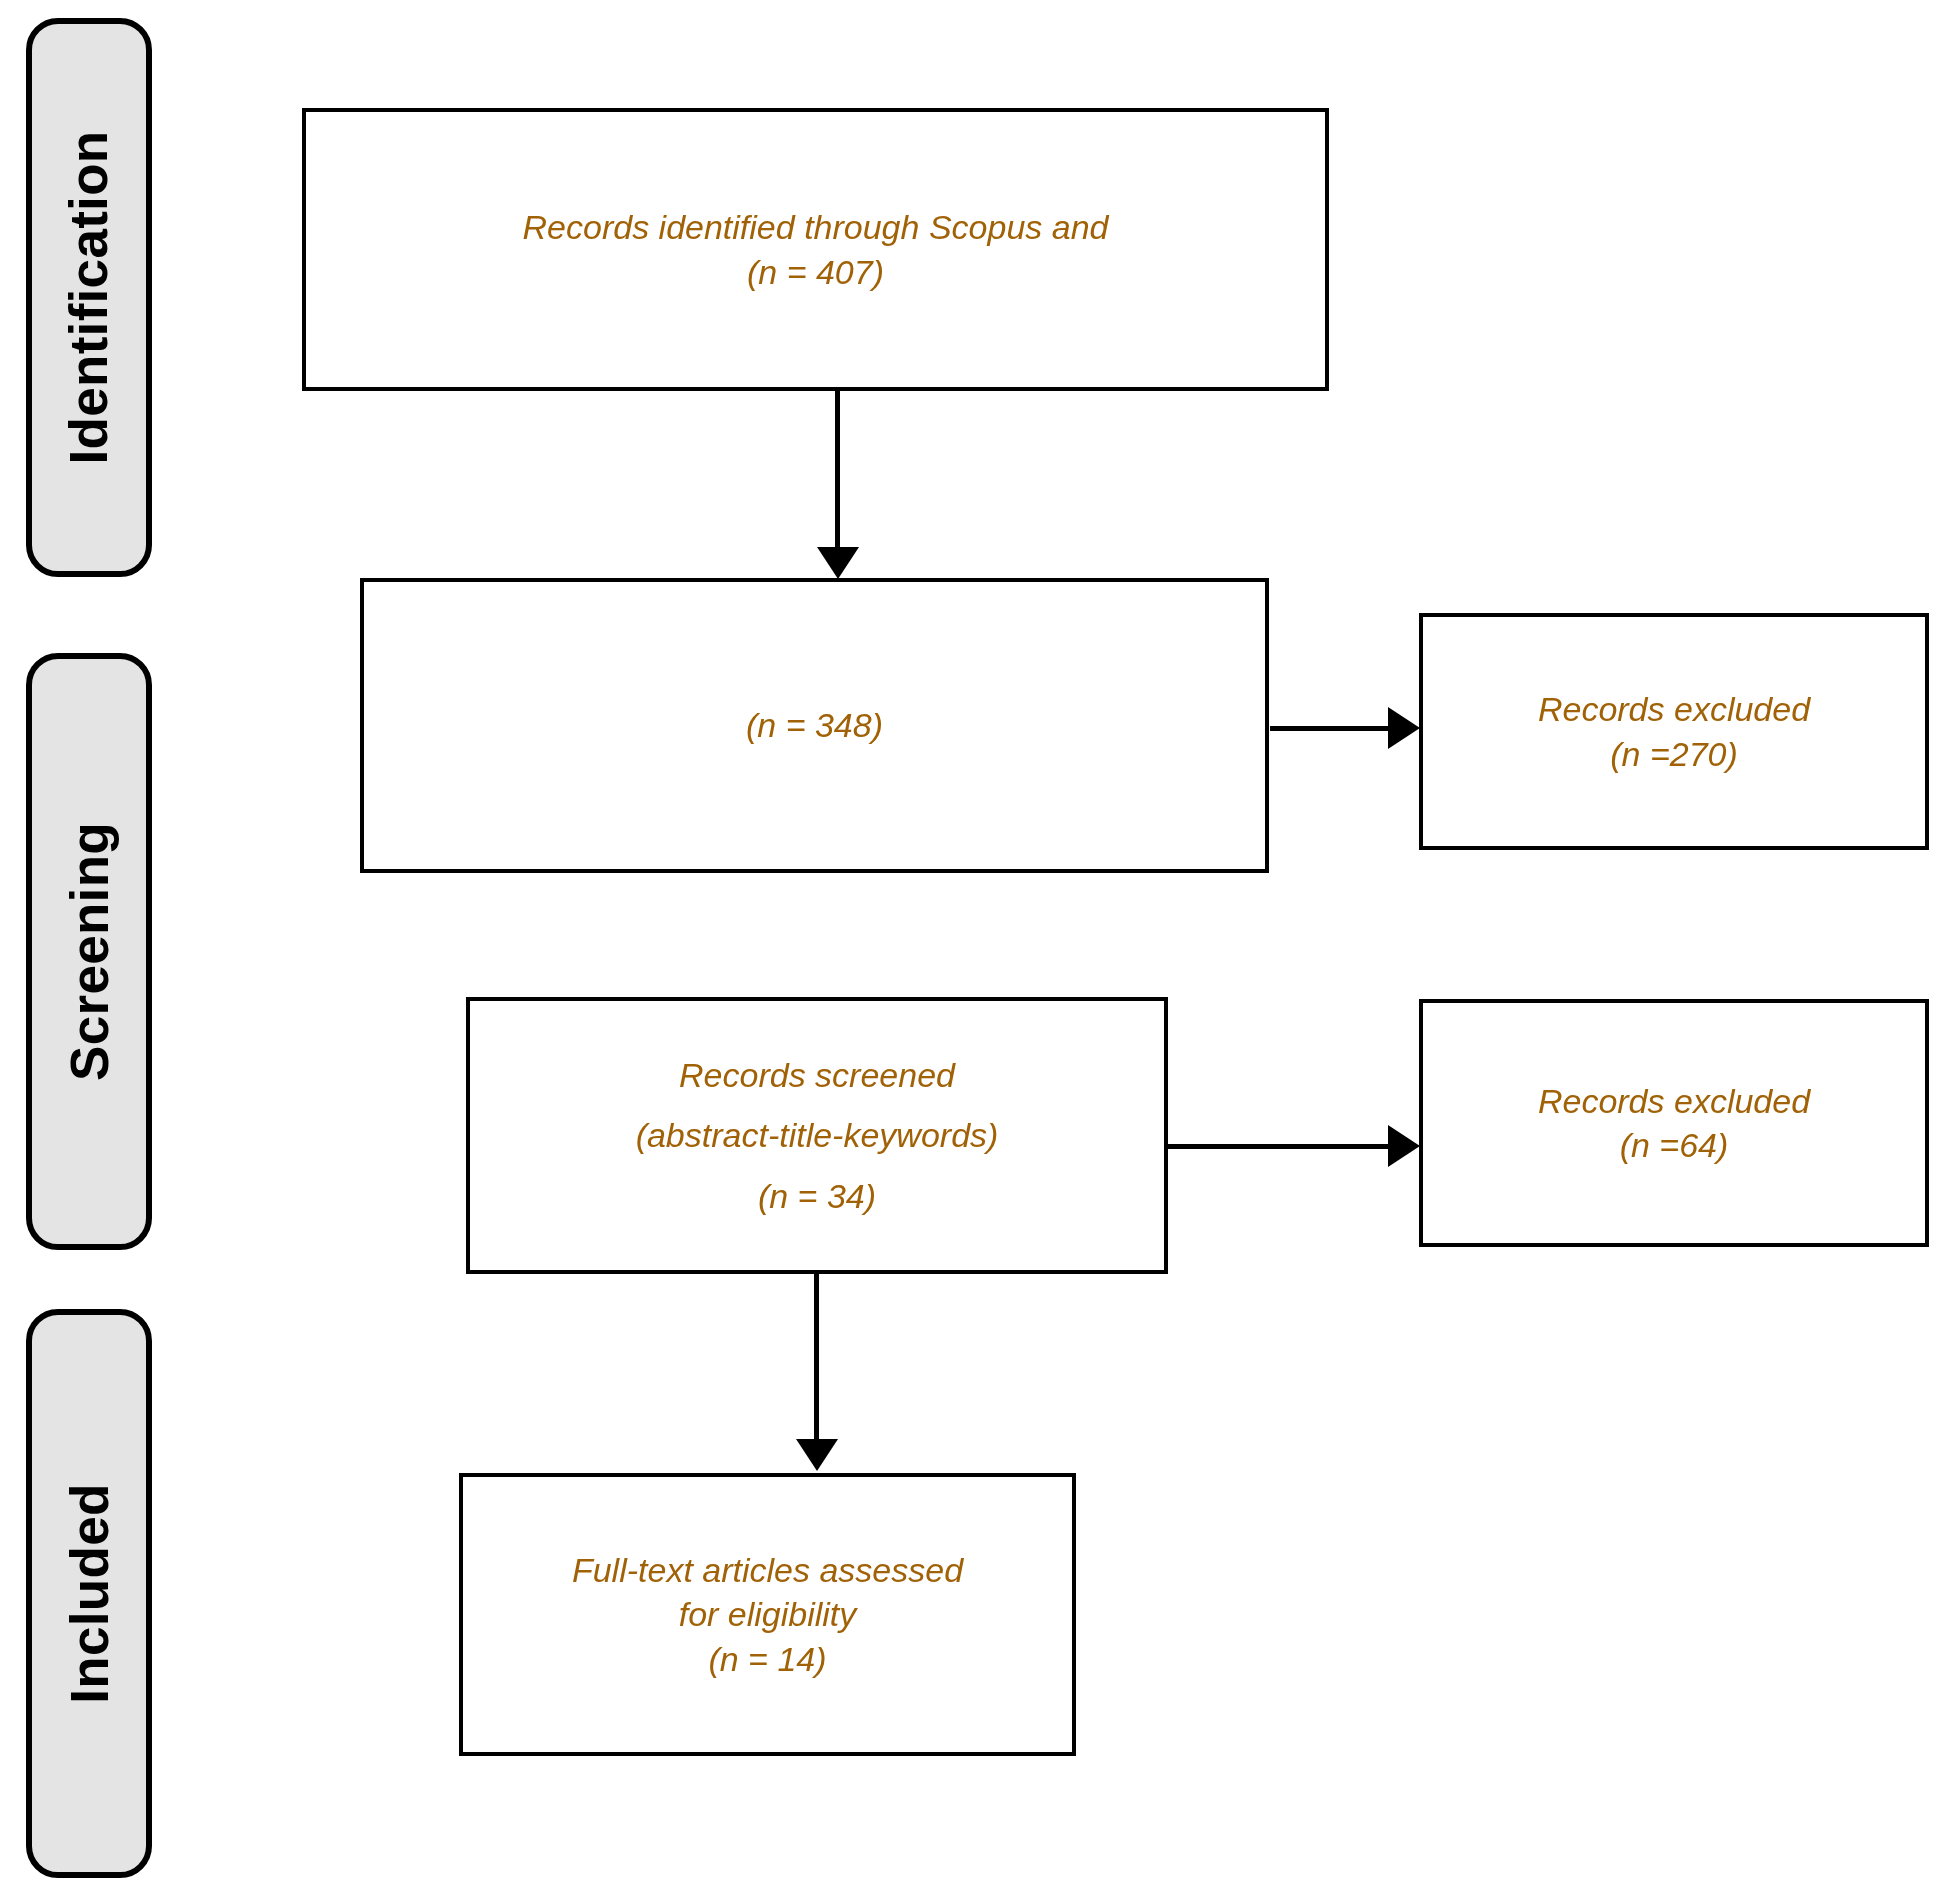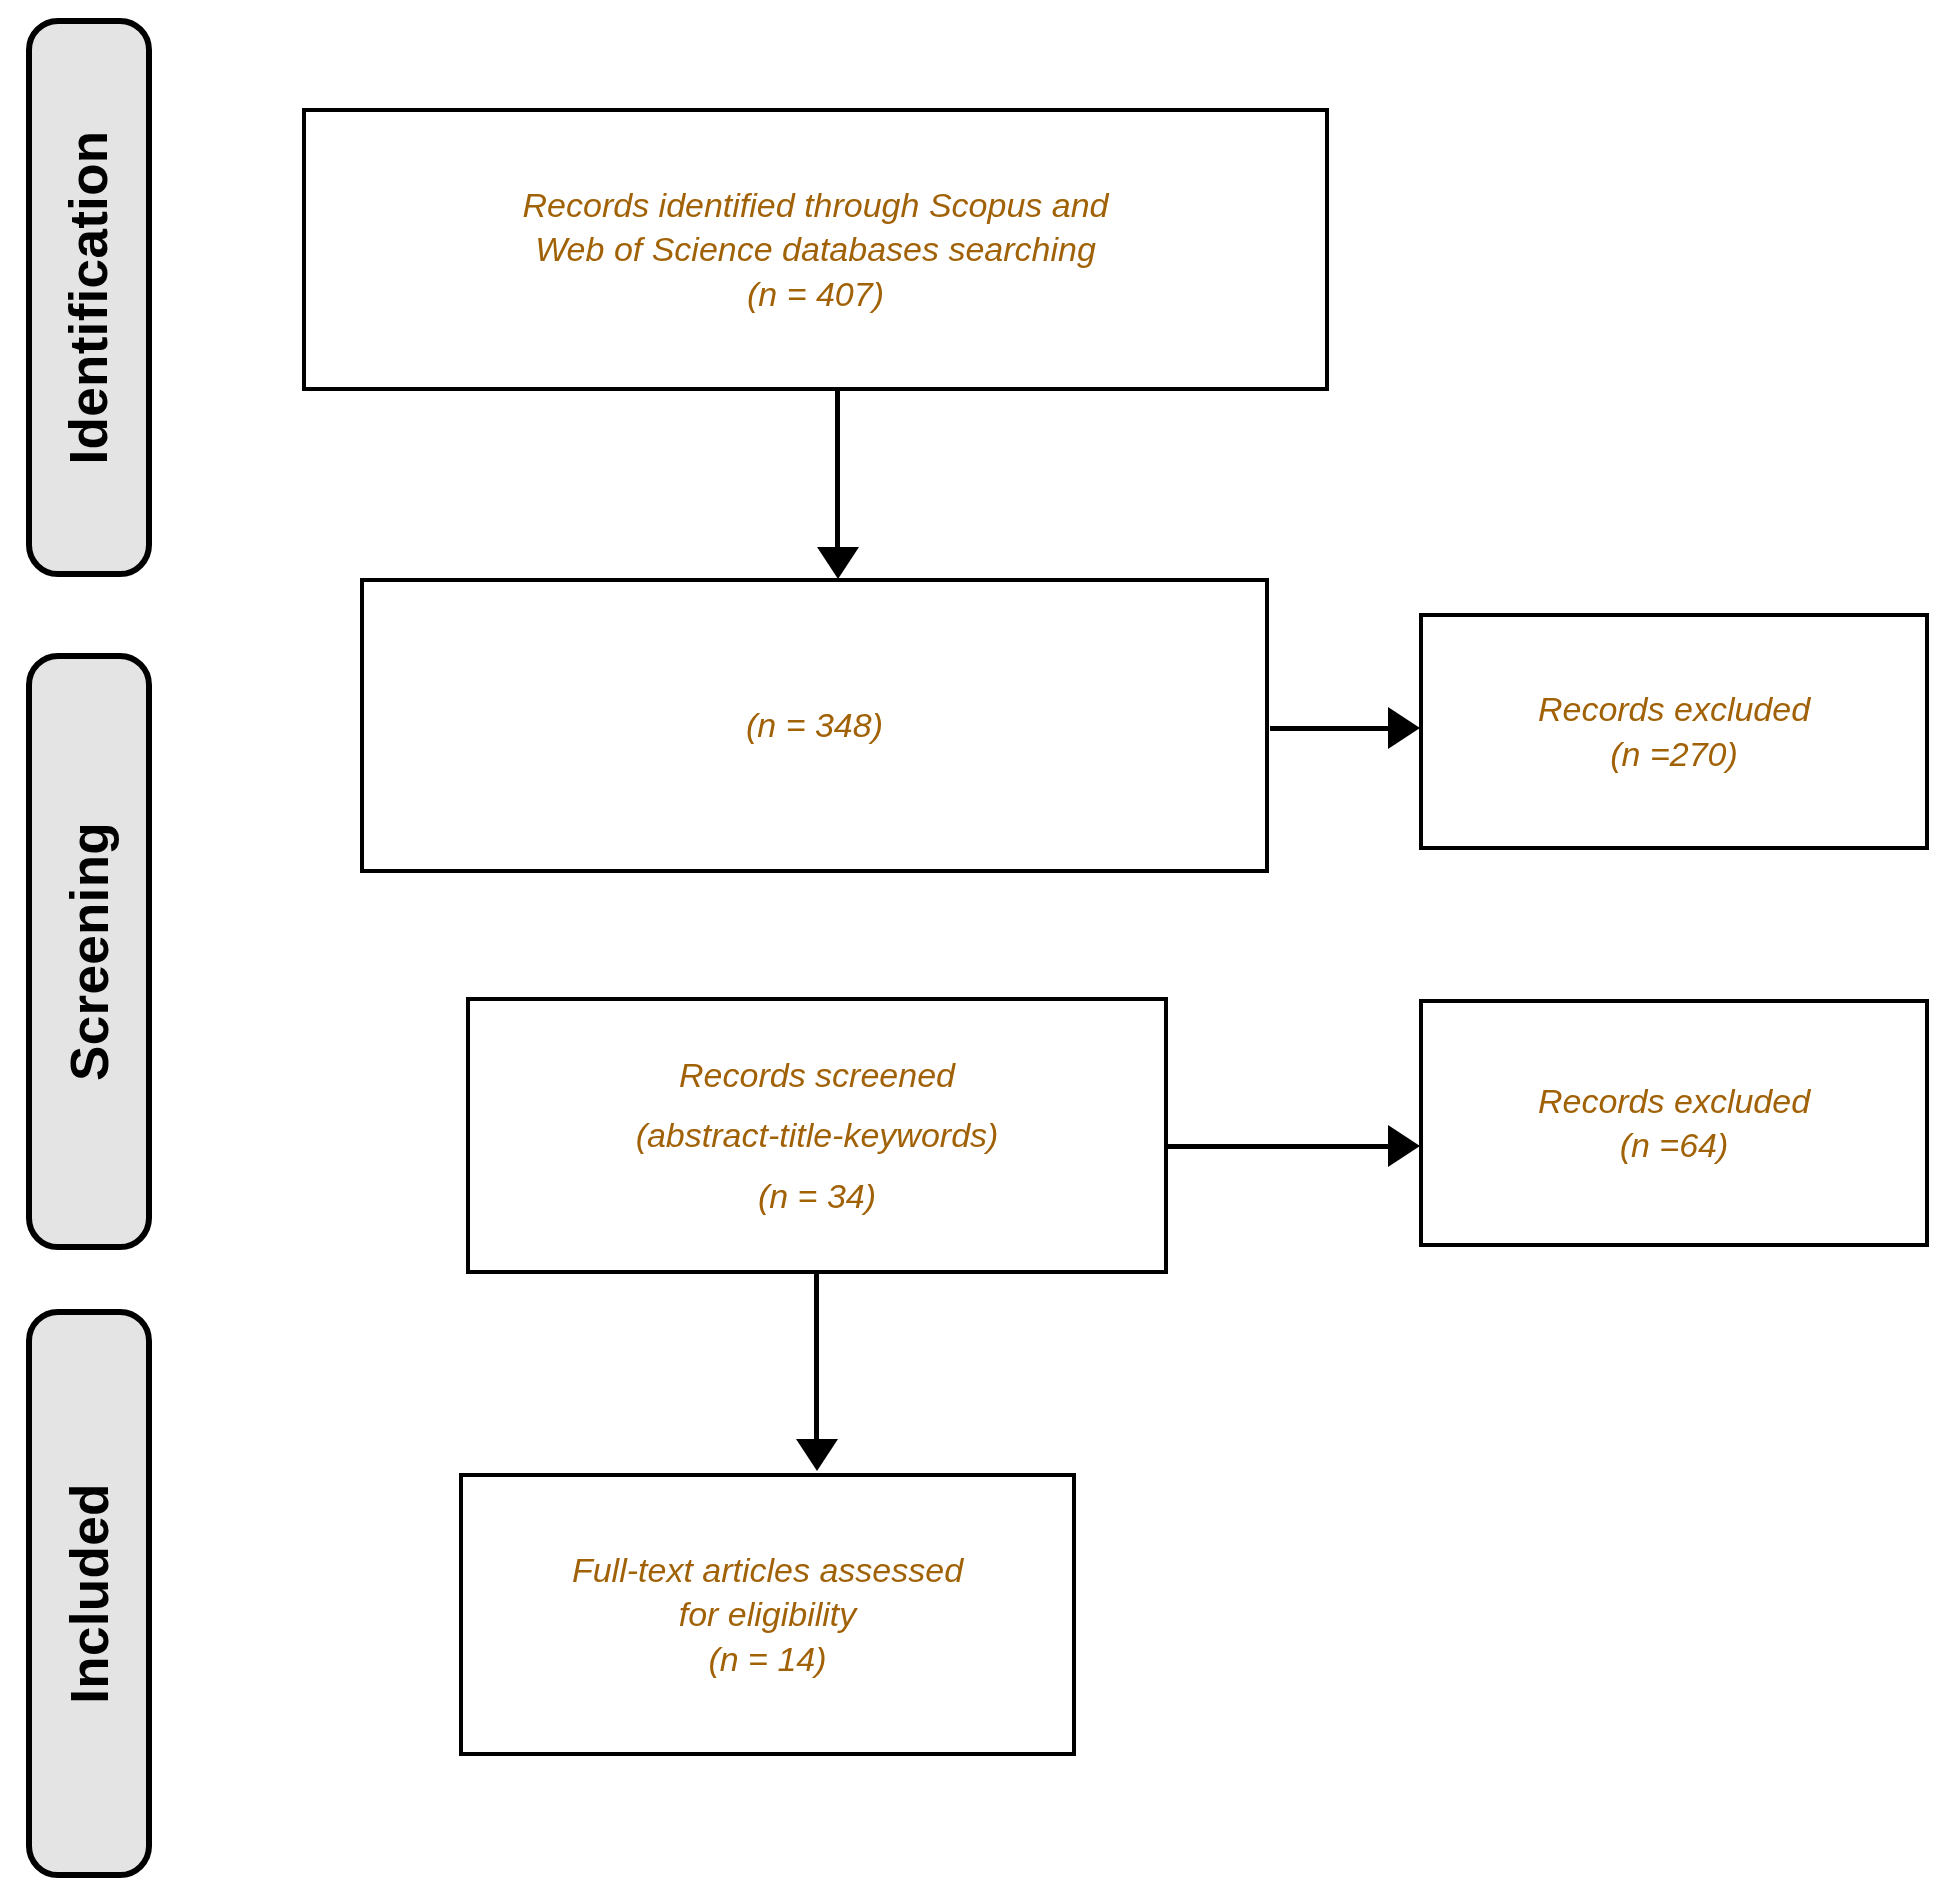--- a/index.html
+++ b/index.html
@@ -100,21 +100,20 @@
   <div class="phase-tab" style="left:26px; top:653px; width:126px; height:597px;">
     <span class="phase-tab-label">Screening</span>
   </div>
 
   <div class="phase-tab" style="left:26px; top:1309px; width:126px; height:569px;">
     <span class="phase-tab-label">Included</span>
   </div>
 
   <div class="flow-box" style="left:302px; top:108px; width:1027px; height:283px;">
     <div class="flow-box-line">Records identified through Scopus and</div>
-    <div class="flow-box-line">Web of Science databases searching</div>
     <div class="flow-box-line">(n = 407)</div>
   </div>
 
   <div class="conn-v" style="left:835px; top:391px; height:161px;"></div>
   <div class="arrow-down" style="left:817px; top:547px;"></div>
 
   <div class="flow-box" style="left:360px; top:578px; width:909px; height:295px;">
     <div class="flow-box-line">(n = 348)</div>
   </div>
 

